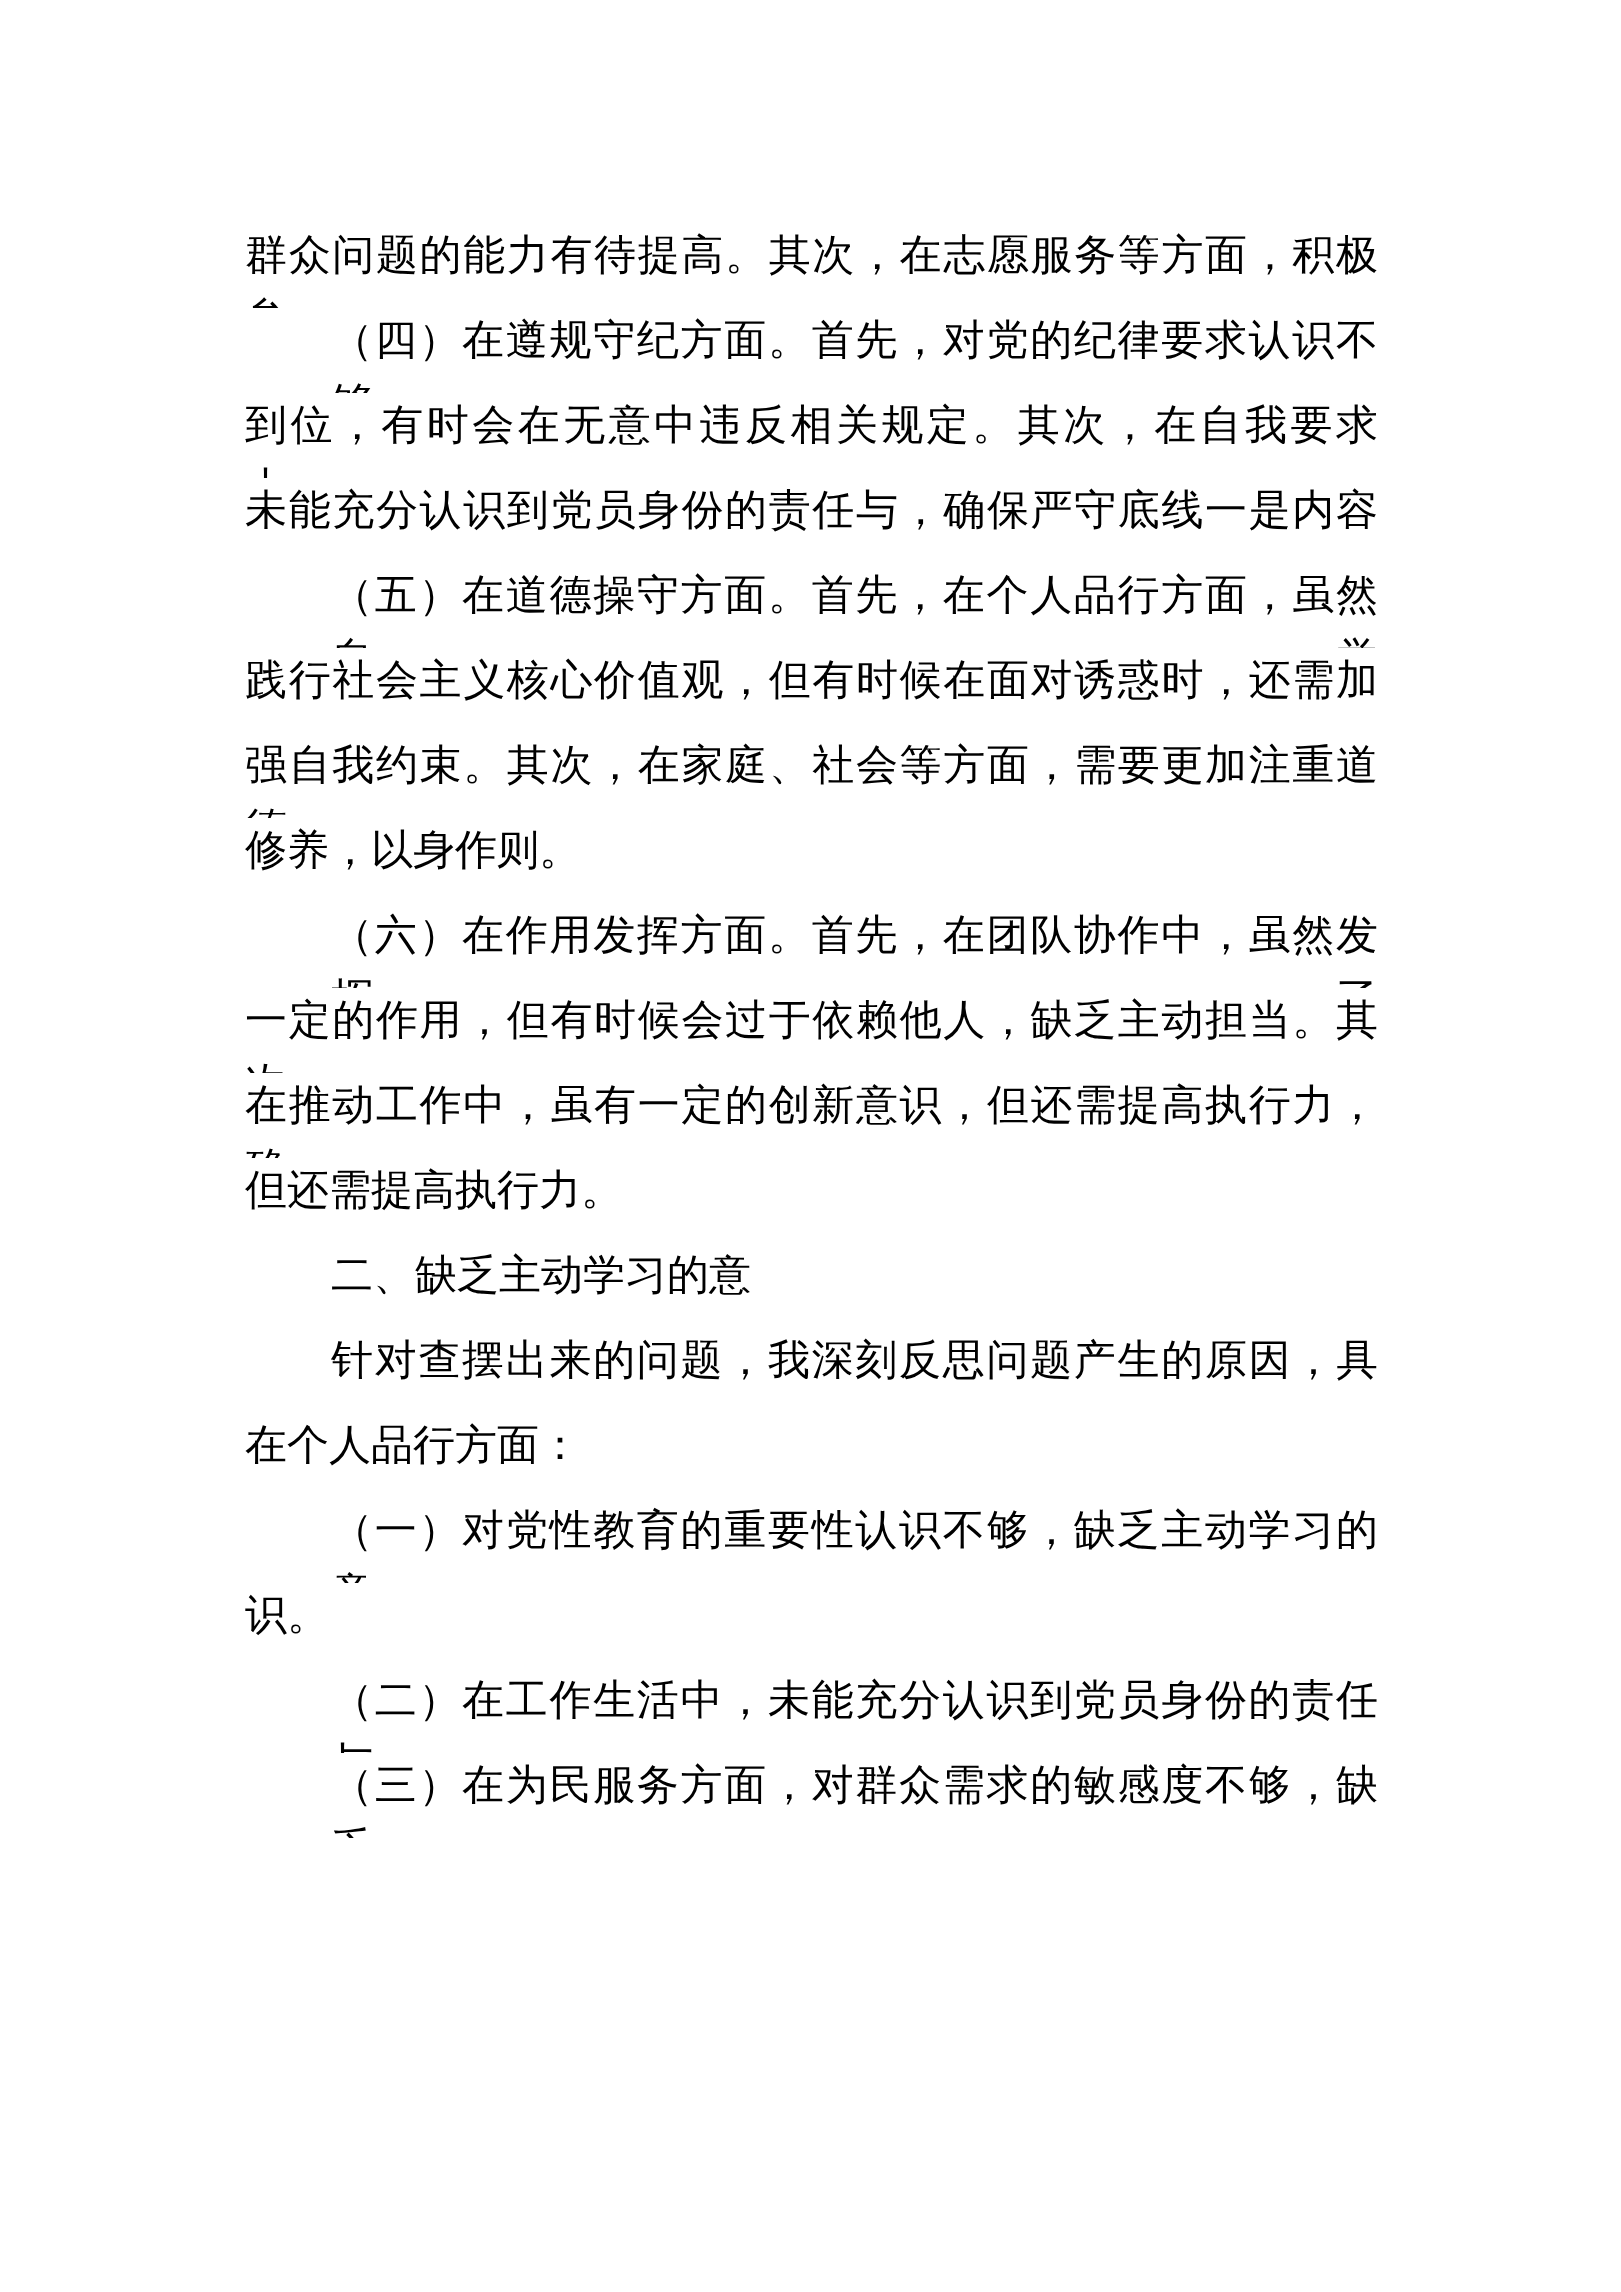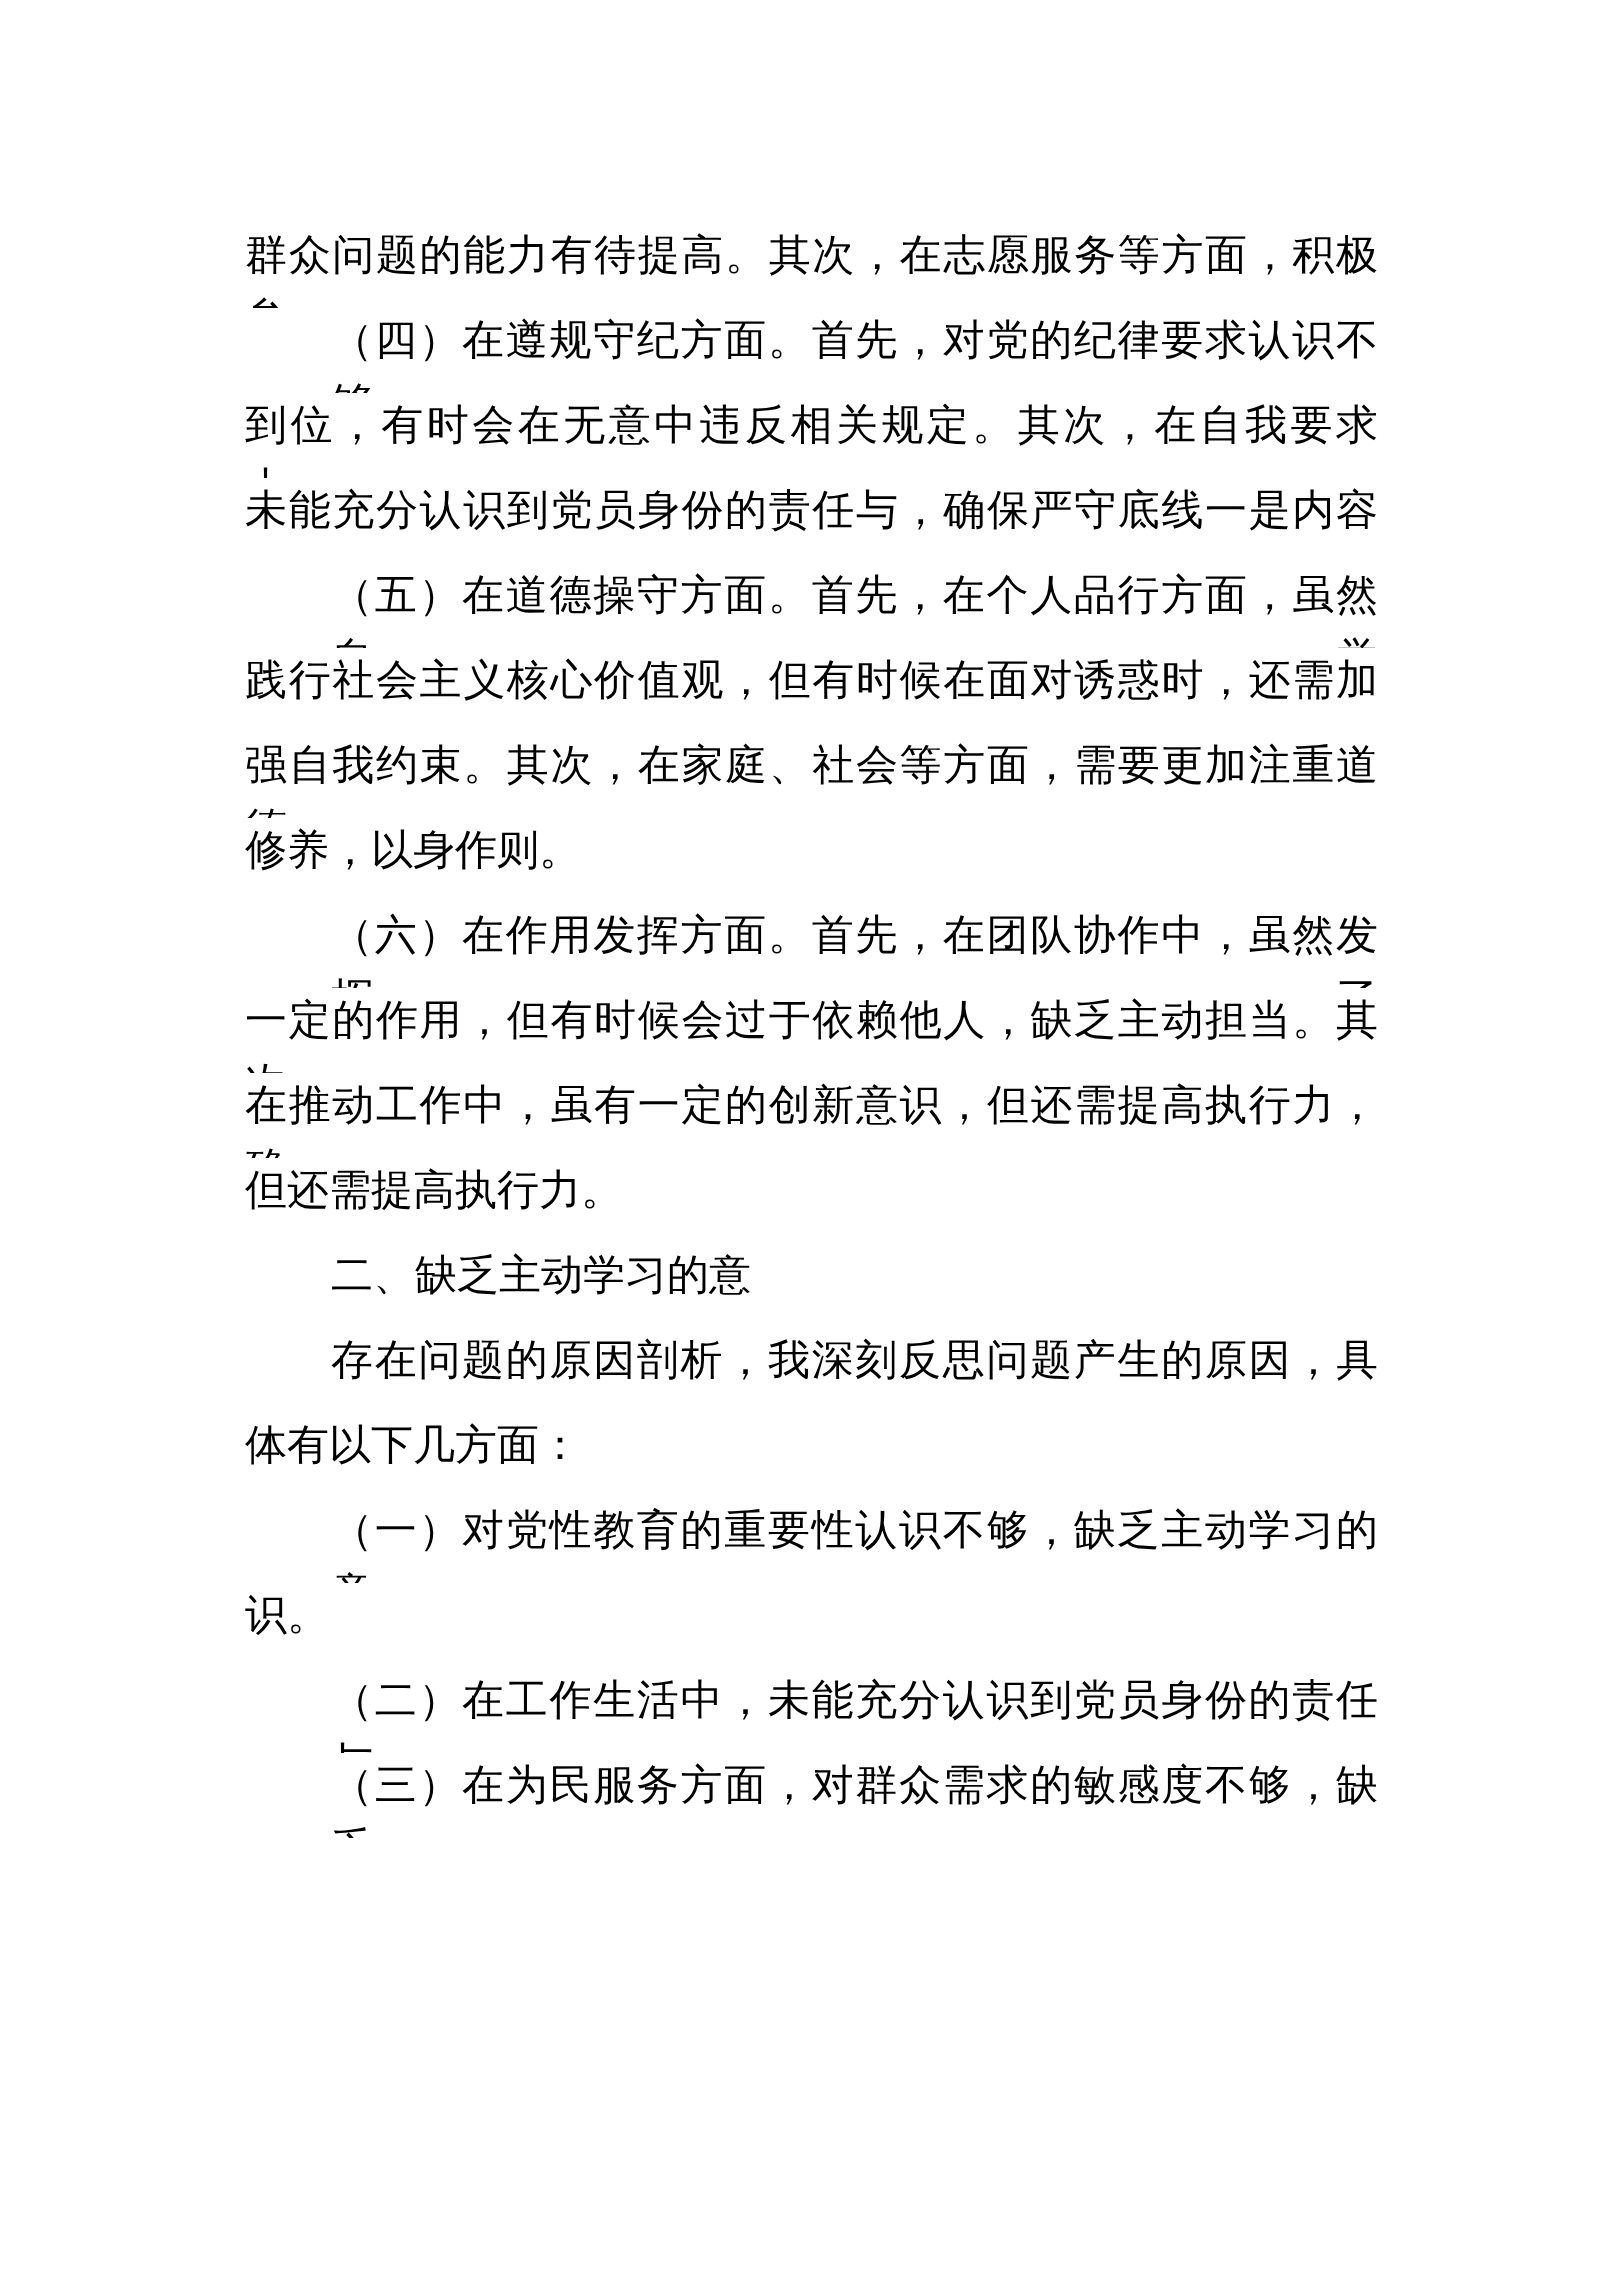--- a/index.html
+++ b/index.html
@@ -57,22 +57,22 @@
   <div class="line full">强自我约束。其次，在家庭、社会等方面，需要更加注重道德</div>
   <div class="line">修养，以身作则。</div>
 
   <div class="line indent full">（六）在作用发挥方面。首先，在团队协作中，虽然发挥了</div>
   <div class="line full">一定的作用，但有时候会过于依赖他人，缺乏主动担当。其次，</div>
   <div class="line full">在推动工作中，虽有一定的创新意识，但还需提高执行力，确</div>
   <div class="line">但还需提高执行力。</div>
 
   <div class="line indent">二、缺乏主动学习的意</div>
 
-  <div class="line indent full">存在问题的原因剖析，我深刻反思问题产生的原因，具</div>
-  <div class="line">体有以下几方面：</div>
+  <div class="line indent full">针对查摆出来的问题，我深刻反思问题产生的原因，具</div>
+  <div class="line">在个人品行方面：</div>
 
   <div class="line indent full">（一）对党性教育的重要性认识不够，缺乏主动学习的意</div>
   <div class="line">识。</div>
 
   <div class="line indent full">（二）在工作生活中，未能充分认识到党员身份的责任与</div>
 
   <div class="line indent full">（三）在为民服务方面，对群众需求的敏感度不够，缺乏</div>
 </div>
 
 

